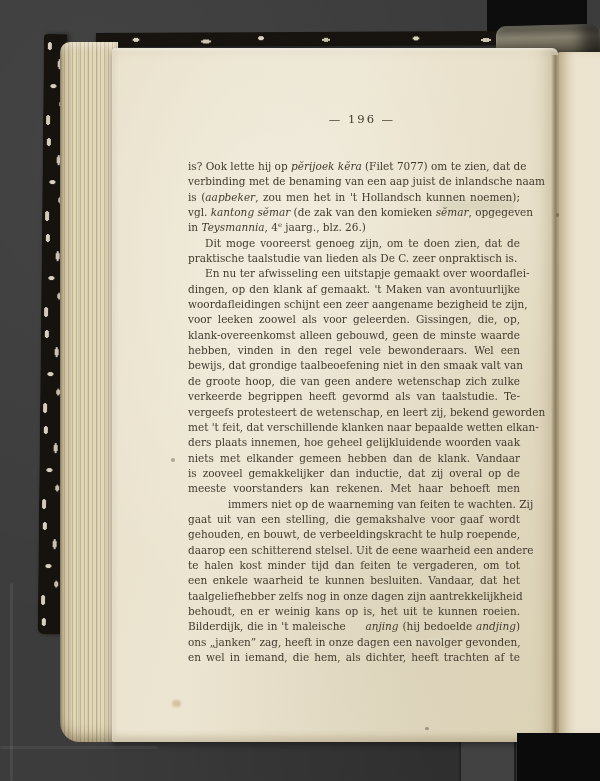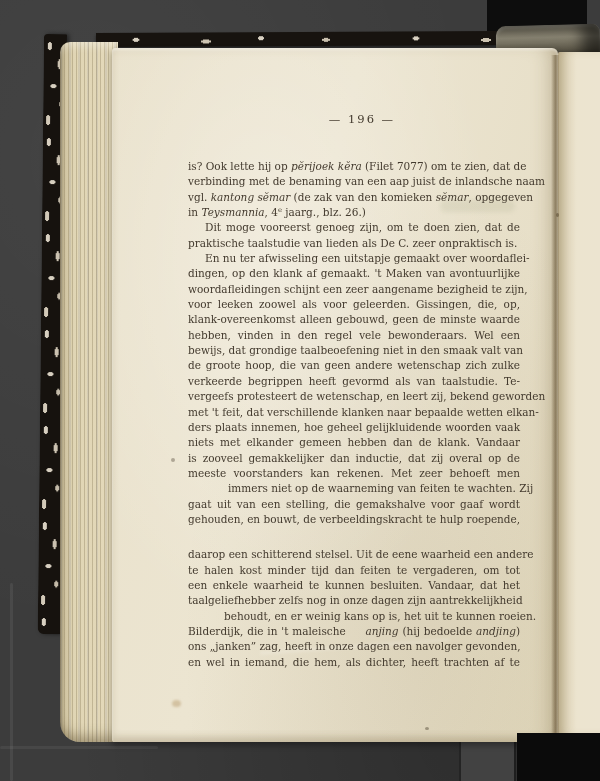--- a/index.html
+++ b/index.html
@@ -115,45 +115,46 @@
   <div class="speck stain4"></div>
 
   <div class="band-bottom"></div>
   <div class="black-bottom"></div>
 
   <div id="text-block">
     <span class="page-number">— 196 —</span>
     <div id="lines">
         <div class="line" style="position: relative;">is?  Ook lette hij op <i style="position: static;">pĕrijoek kĕra</i> (Filet 7077) om te zien, dat de</div>
         <div class="line" style="position: relative;">verbinding met de benaming van een aap juist de inlandsche naam</div>
+        <div class="line" style="position: relative;">is (<i style="position: static;">aapbeker</i>, zou men het in 't Hollandsch kunnen noemen);</div>
         <div class="line" style="position: relative;">vgl. <i style="position: static; font-style: italic;">kantong sĕmar</i> (de zak van den komieken <i style="position: static;">sĕmar</i>, opgegeven</div>
         <div class="line end" style="position: relative;">in <i style="position: static;">Teysmannia</i>, 4<sup style="position: static;">e</sup> jaarg., blz. 26.)</div>
         <div class="line ind" style="position: relative;">Dit moge vooreerst genoeg zijn, om te doen zien, dat de</div>
         <div class="line end" style="position: relative;">praktische taalstudie van lieden als De C. zeer onpraktisch is.</div>
         <div class="line ind" style="position: relative;">En nu ter afwisseling een uitstapje gemaakt over woordaflei-</div>
         <div class="line" style="position: relative;">dingen, op den klank af gemaakt.  't Maken van avontuurlijke</div>
         <div class="line" style="position: relative;">woordafleidingen schijnt een zeer aangename bezigheid te zijn,</div>
         <div class="line" style="position: relative;">voor leeken zoowel als voor geleerden.  Gissingen, die, op,</div>
         <div class="line" style="position: relative;">klank-overeenkomst alleen gebouwd, geen de minste waarde</div>
         <div class="line" style="position: relative;">hebben, vinden in den regel vele bewonderaars.  Wel een</div>
         <div class="line" style="position: relative;">bewijs, dat grondige taalbeoefening niet in den smaak valt van</div>
         <div class="line" style="position: relative;">de groote hoop, die van geen andere wetenschap zich zulke</div>
         <div class="line" style="position: relative;">verkeerde begrippen heeft gevormd als van taalstudie.  Te-</div>
         <div class="line" style="position: relative;">vergeefs protesteert de wetenschap, en leert zij, bekend geworden</div>
         <div class="line" style="position: relative;">met 't feit, dat verschillende klanken naar bepaalde wetten elkan-</div>
         <div class="line" style="position: relative;">ders plaats innemen, hoe geheel gelijkluidende woorden vaak</div>
         <div class="line" style="position: relative;">niets met elkander gemeen hebben dan de klank.  Vandaar</div>
         <div class="line" style="position: relative;">is zooveel gemakkelijker dan inductie, dat zij overal op de</div>
-        <div class="line" style="position: relative;">meeste voorstanders kan rekenen.  Met zeer behoeft men</div>
+        <div class="line" style="position: relative;">meeste voorstanders kan rekenen.  Met haar behoeft men</div>
         <div class="line" style="position: relative; margin-left: 40px;">immers niet op de waarneming van feiten te wachten.  Zij</div>
         <div class="line" style="position: relative;">gaat uit van een stelling, die gemakshalve voor gaaf wordt</div>
         <div class="line" style="position: relative;">gehouden, en bouwt, de verbeeldingskracht te hulp roepende,</div>
-        <div class="line" style="position: relative; margin-top: 20px;">daarop een schitterend stelsel.  Uit de eene waarheid een andere</div>
+        <div class="line" style="position: relative;">daarop een schitterend stelsel.  Uit de eene waarheid een andere</div>
         <div class="line" style="position: relative;">te halen kost minder tijd dan feiten te vergaderen, om tot</div>
         <div class="line" style="position: relative;">een enkele waarheid te kunnen besluiten.  Vandaar, dat het</div>
         <div class="line" style="position: relative;">taalgeliefhebber zelfs nog in onze dagen zijn aantrekkelijkheid</div>
-        <div class="line" style="position: relative; margin-left: 36px;">behoudt, en er weinig kans op is, het uit te kunnen roeien.</div>
+        <div class="line" style="position: relative;">behoudt, en er weinig kans op is, het uit te kunnen roeien.</div>
         <div class="line" style="position: relative;">Bilderdijk, die in 't maleische <i style="position: static; margin-left: 16px;">anjing</i> (hij bedoelde <i style="position: static;">andjing</i>)</div>
         <div class="line" style="position: relative;">ons „janken” zag, heeft in onze dagen een navolger gevonden,</div>
         <div class="line" style="position: relative;">en wel in iemand, die hem, als dichter, heeft trachten af te</div>
       </div>
   </div>
 </div>
 
 </body></html>

